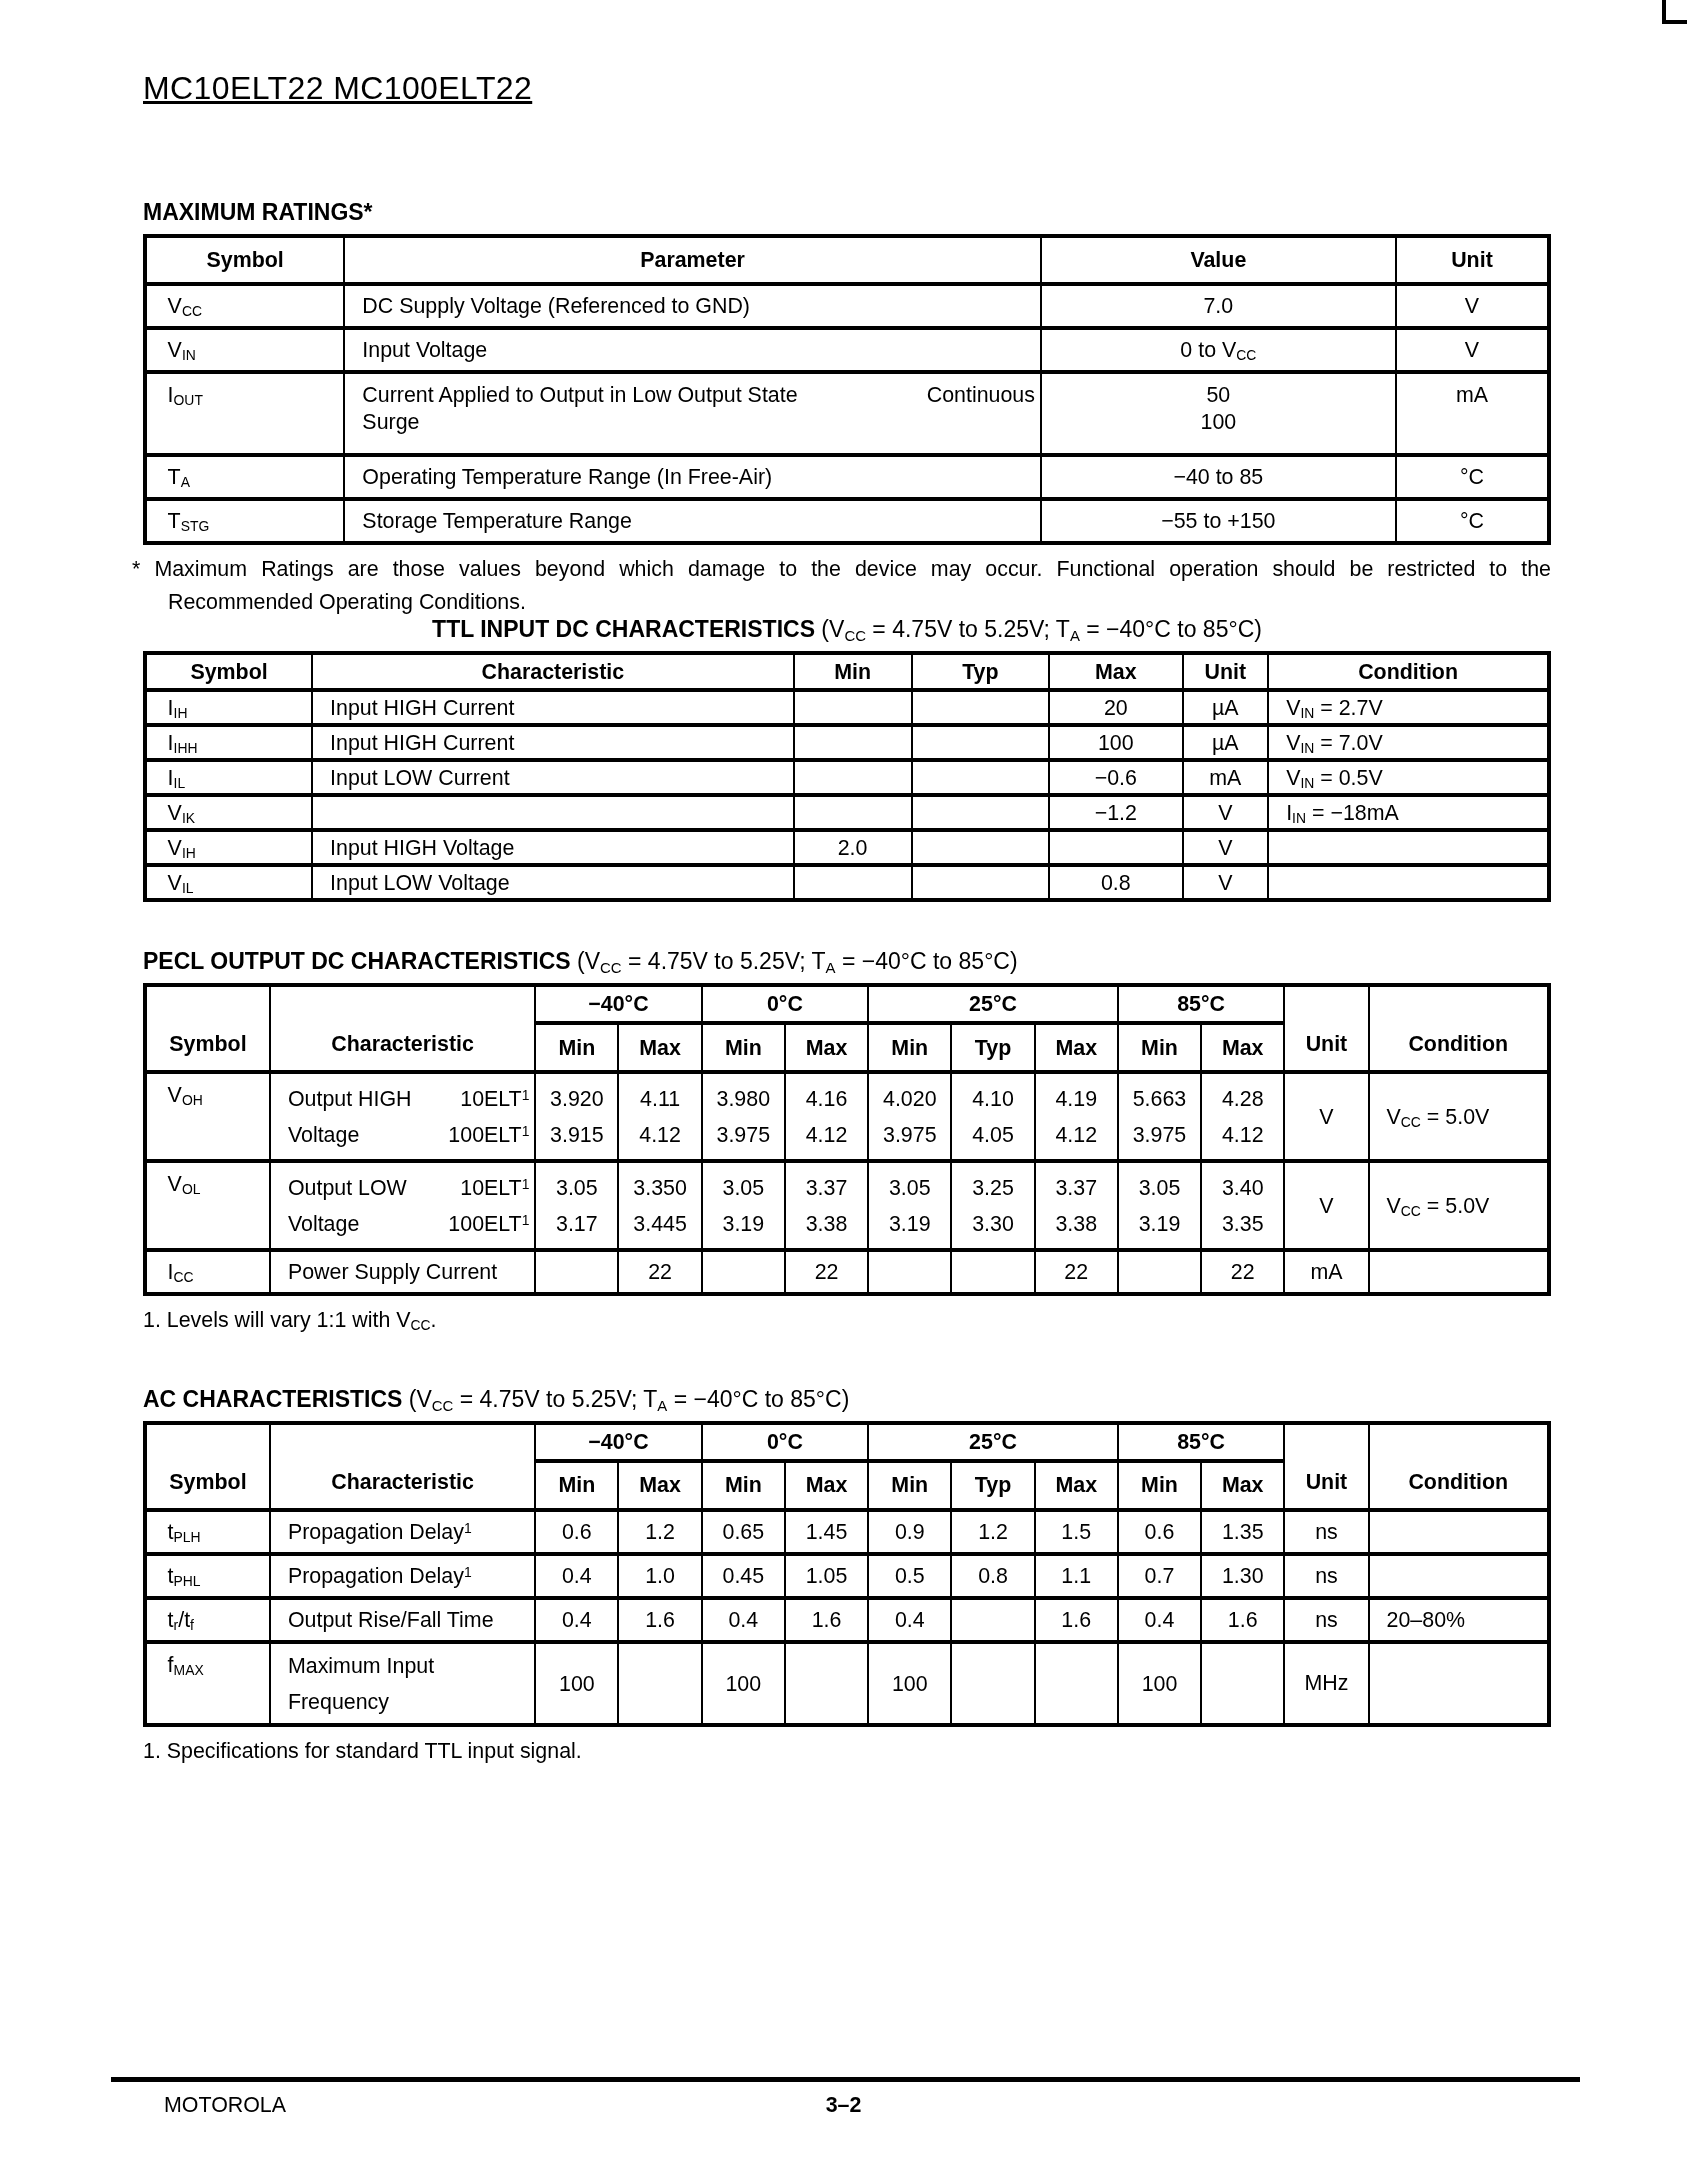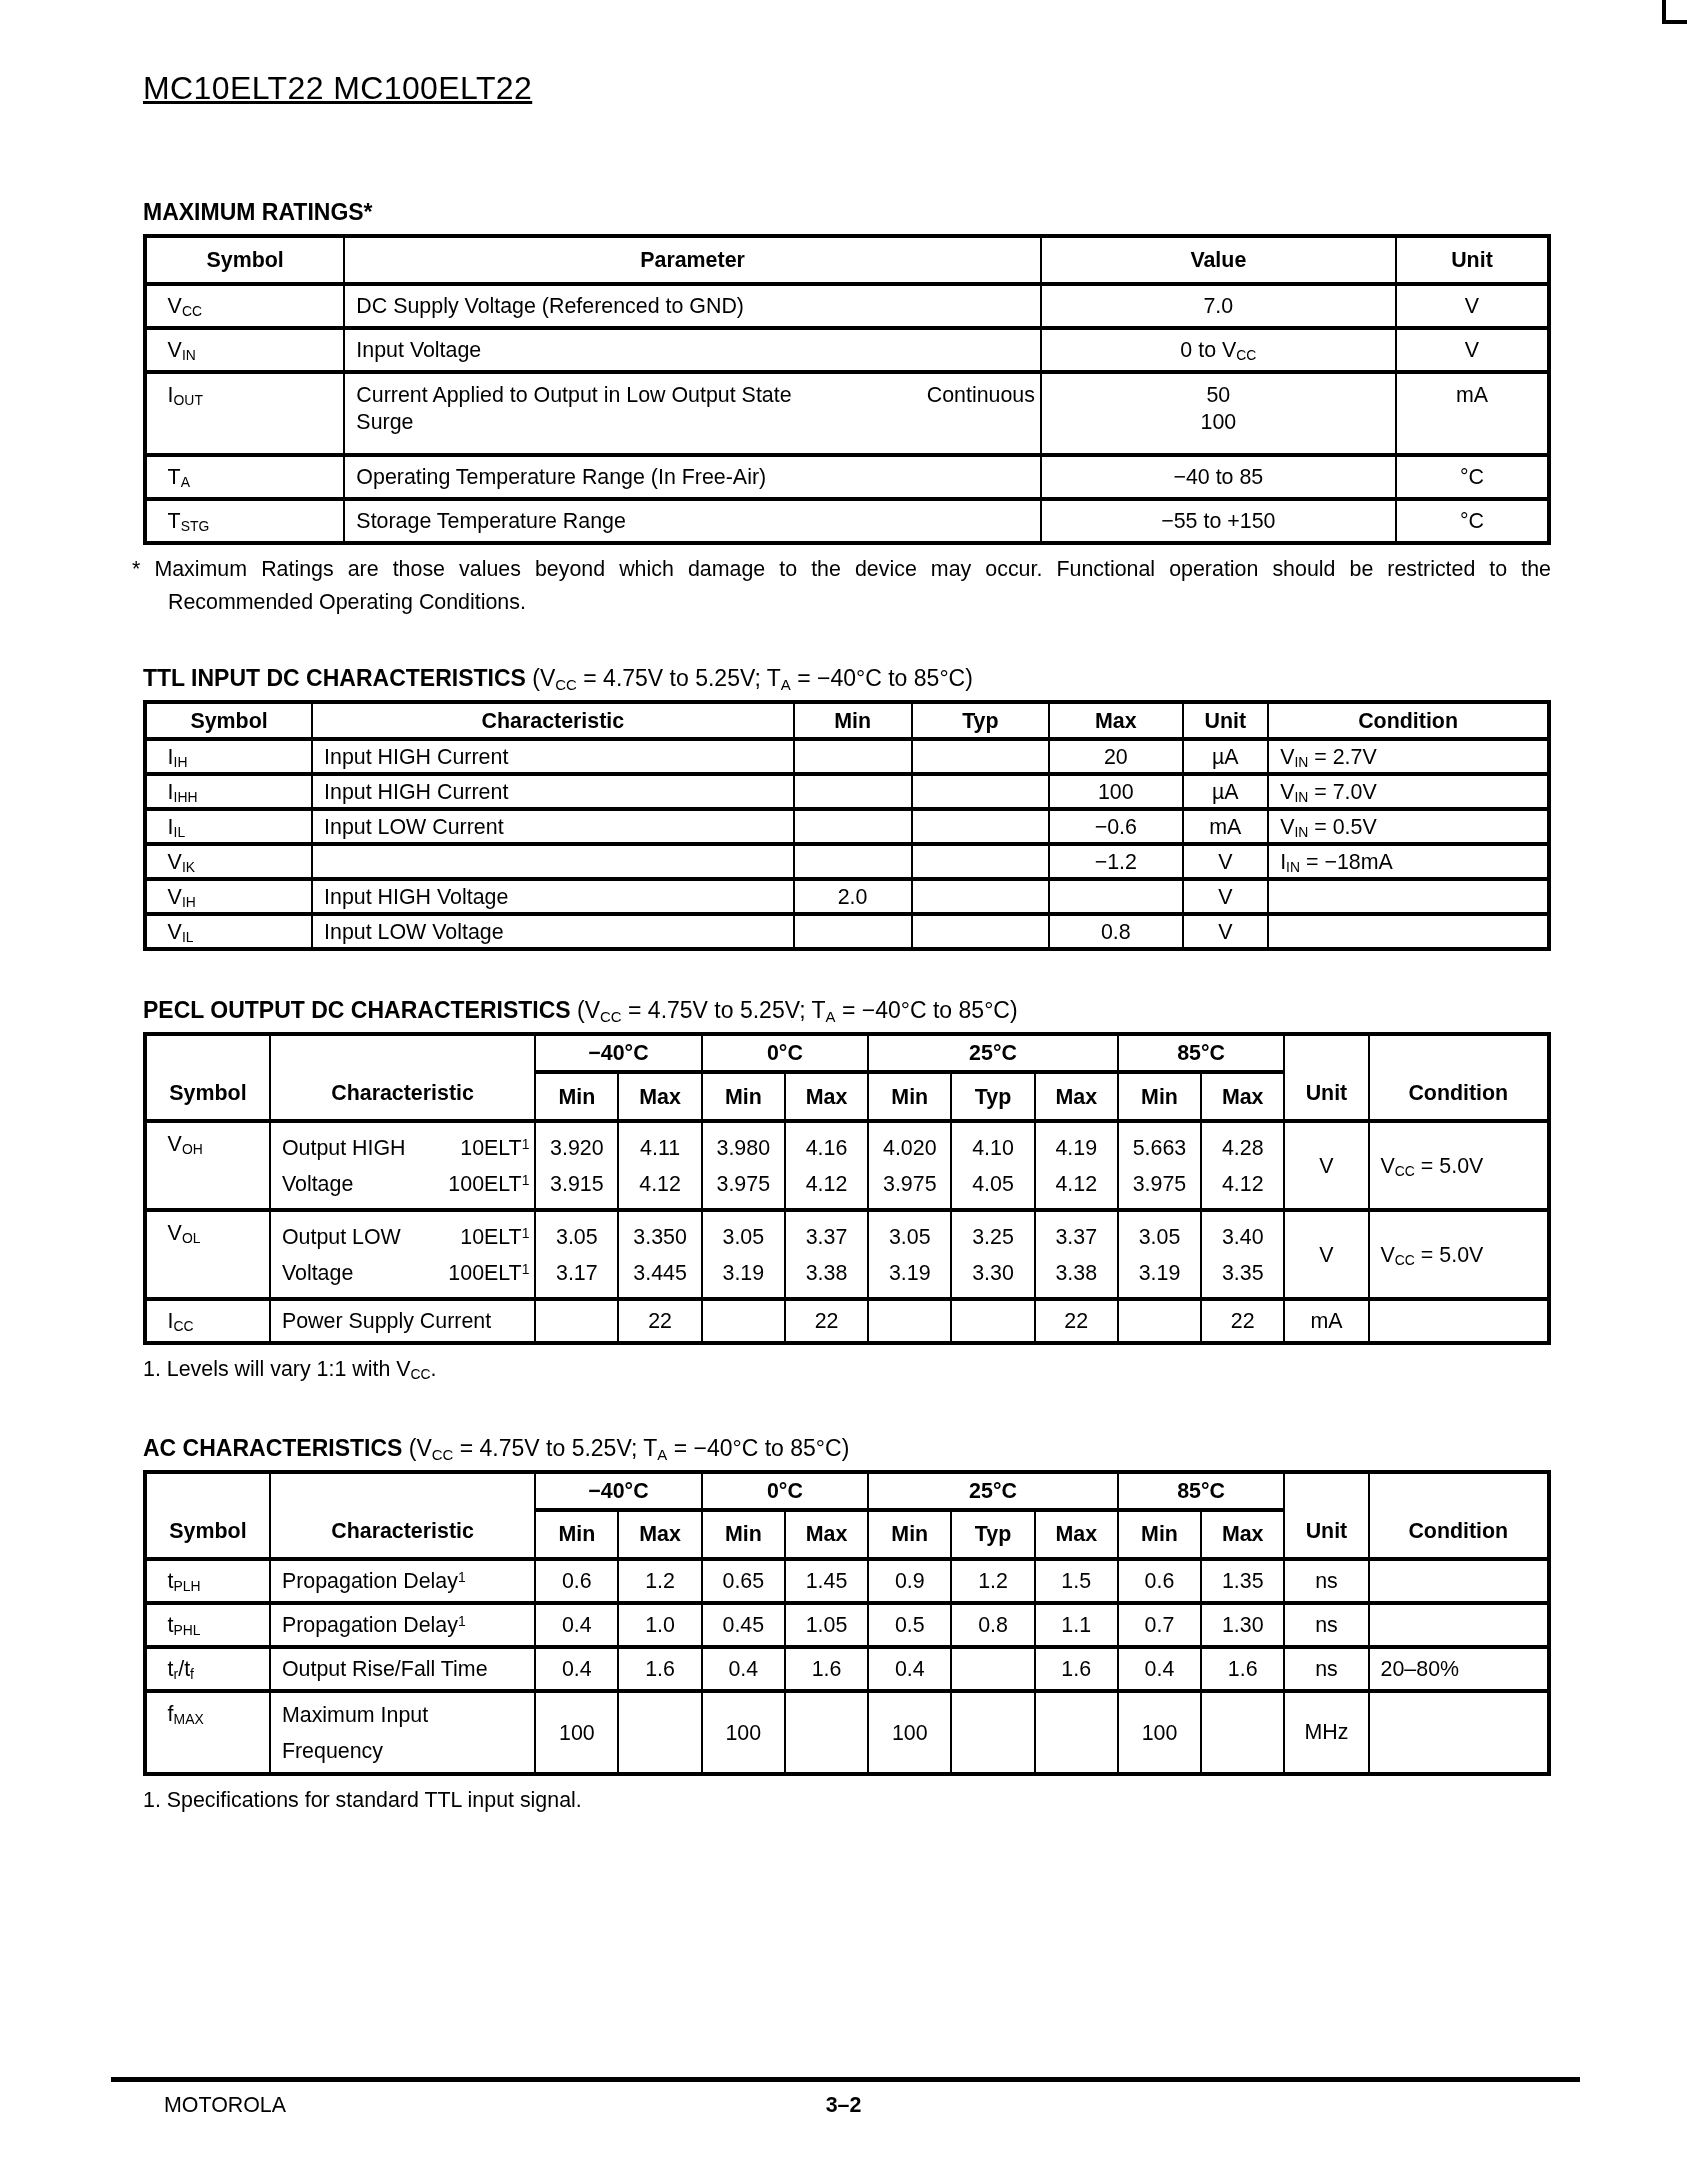--- a/index.html
+++ b/index.html
@@ -23,21 +23,21 @@
 
   table { border-collapse:collapse; width:100%; table-layout:fixed; background:#fff; }
   table { border:4.8px solid #000; }
   th, td {
     border:2.4px solid #000; border-top-width:4px; border-bottom-width:4px;
     font-size:21.4px; line-height:1.25; vertical-align:middle; padding:1.6px 4.8px;
     overflow:hidden;
   }
   th { font-weight:bold; text-align:center; }
   td.c { text-align:center; }
-  td.l { text-align:left; padding-left:11px; }
+  td.l { text-align:left; padding-left:17px; }
   td.sym { text-align:left; padding-left:20.6px; }
   td.vtop { vertical-align:top; padding-top:8px; }
   .flexline { display:flex; justify-content:space-between; }
   .rline { text-align:left; }
   .ln2 .ln { line-height:36px; }
   tr.temprow th { border-bottom-width:4px; height:38px; }
   th.span2 { vertical-align:bottom; padding-bottom:12.7px; }
 
   .footnote { font-size:21.4px; line-height:1.3; }
   .mr-foot { margin-left:-11px; margin-top:11px; width:1419px; }
@@ -126,21 +126,21 @@
           </tr>
         </tbody>
       </table>
     </div>
 
   <div class="footnote mr-foot">
     <div class="jline">* Maximum Ratings are those values beyond which damage to the device may occur.  Functional operation should be restricted to the</div>
     <div class="l2">Recommended Operating Conditions.</div>
   </div>
 
-  <div class="sec-heading" style="margin-top:49px;">
+  <div class="sec-heading" style="text-align:center;">
     <span class="hb">TTL INPUT DC CHARACTERISTICS</span><span class="hc"> (V<sub>CC</sub> = 4.75V to 5.25V; T<sub>A</sub> = −40°C to 85°C)</span>
   </div>
 
   <div id="ttl-table-host" style="margin-top:8px;">
       <table>
         <colgroup>
           <col style="width:11.9%">
           <col style="width:34.3%">
           <col style="width:8.4%">
           <col style="width:9.8%">

